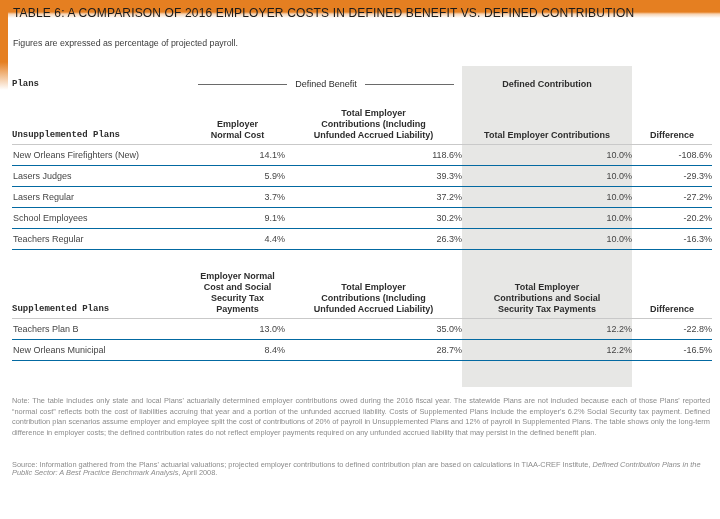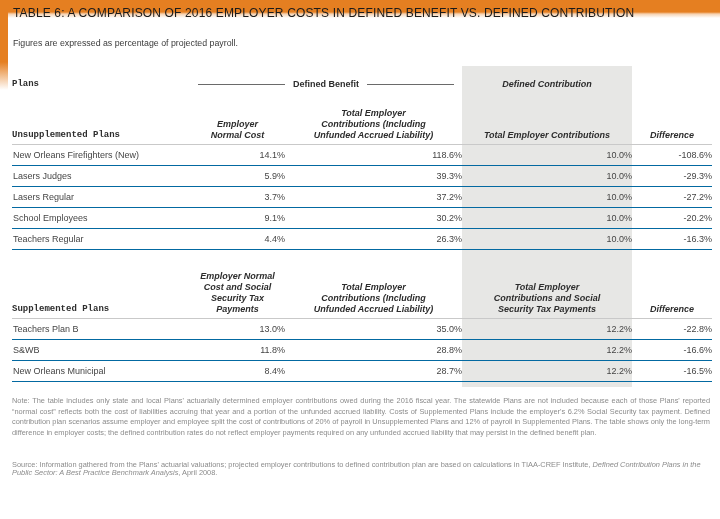--- a/index.html
+++ b/index.html
@@ -49,25 +49,25 @@
   th, td { font-size:9px; color:#454545; vertical-align:bottom; }
   th { font-weight:bold; color:#2d2d2d; line-height:11px; }
   .ml { white-space:pre-line; }
 
   .hrow1 th { height:30px; padding-bottom:4px; }
   .t1 .hrow2 th { height:50px; }
   .t2 .hrow2 th { height:69px; }
   .hrow2 th { border-bottom:1px solid #c9c9c9; padding-bottom:3px; }
 
   .th-left { text-align:left;font-family:Liberation Mono, monospace; }
-  .th-center { text-align:center;font-style:italic; }
+  .th-center { text-align:center; }
 
   .db-span { display:flex; align-items:center; justify-content:center; }
   .db-span .rule { flex:1 1 auto; height:1px; background:#6a6a6a; margin:0 8px; }
-  .db-span .db-text { white-space:nowrap; font-weight:bold; }
+  .db-span .db-text { white-space:nowrap; font-weight:normal; }
 
   tr.data td { height:21px; border-bottom:1px solid #0369a1; vertical-align:middle; }
   td.name { text-align:left; padding-left:1px; }
   td.num { text-align:right; }
 
   .t2 { margin-top:0; }
 
   .note {
     position:absolute; left:12px; top:396px; width:698px;
     font-size:7.4px; line-height:10.6px; color:#8b8b8b;
@@ -186,27 +186,20 @@
         <th class="th-center">Difference</th>
       </tr>
       <tr class="data">
         <td class="name">Teachers Plan B</td>
         <td class="num">13.0%</td>
         <td class="num">35.0%</td>
         <td class="num">12.2%</td>
         <td class="num">-22.8%</td>
       </tr>
       <tr class="data">
-        <td class="name">S&amp;WB</td>
-        <td class="num">11.8%</td>
-        <td class="num">28.8%</td>
-        <td class="num">12.2%</td>
-        <td class="num">-16.6%</td>
-      </tr>
-      <tr class="data">
         <td class="name">New Orleans Municipal</td>
         <td class="num">8.4%</td>
         <td class="num">28.7%</td>
         <td class="num">12.2%</td>
         <td class="num">-16.5%</td>
       </tr>
     </tbody>
       </table>
   </div>
 

